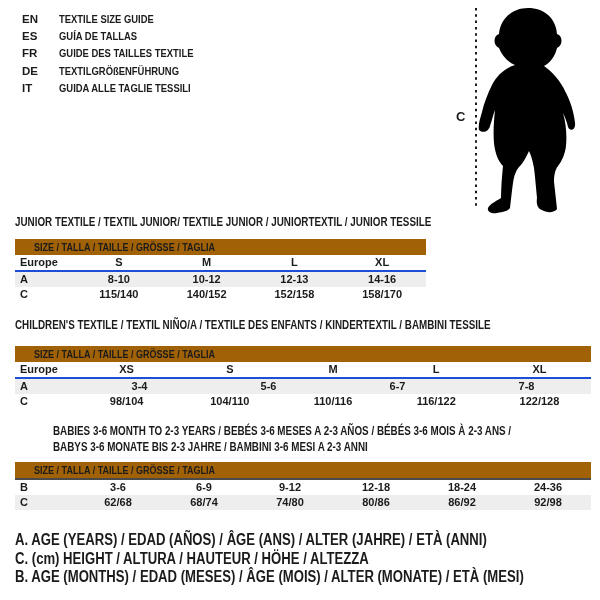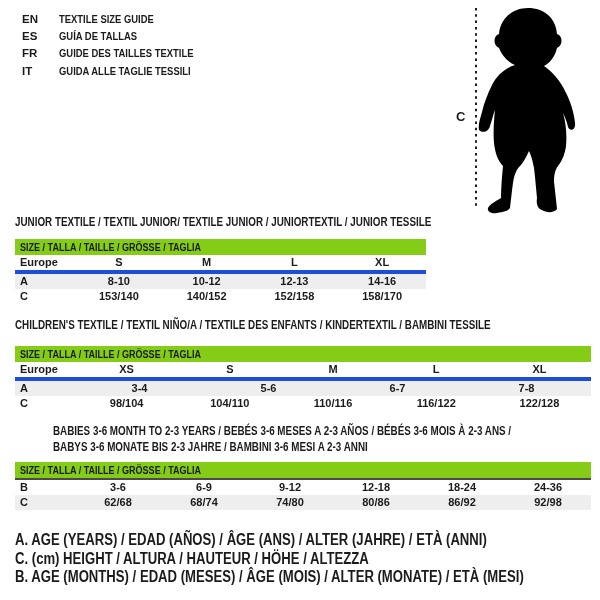--- a/index.html
+++ b/index.html
@@ -23,29 +23,29 @@
   .lang-list { position: absolute; top: 11px; left: 22px; font-size: 11.5px; }
   .lang-row { display: flex; height: 17.2px; line-height: 17.2px; }
   .lang-code { width: 37px; }
   
   .figure { position: absolute; left: 450px; top: 0; width: 150px; height: 220px; }
   
   .tbl-title { position: absolute; left: 15px; font-size: 12px; line-height: 16px; }
   
   .tbl { position: absolute; left: 15px; font-size: 11px; }
   .size-bar {
-    background: #84cc16;
+    background: #a16207;
     height: 16px; line-height: 16px;
-    padding-left: 5px;
+    padding-left: 19px;
   }
   .size-bar.dark-under { border-bottom: 2px solid #4a4a4a; }
   .trow { display: flex; height: 15px; line-height: 15px; }
   .trow .c0 { width: 55px; padding-left: 5px; text-align: left; }
   .trow .c { flex: 1; text-align: center; }
-  .europe-row { border-bottom: 4px solid #1d4ed8; }
+  .europe-row { border-bottom: 2px solid #1d4ed8; }
   .shade { background: #eeeeee; }
   
   .notes { position: absolute; left: 15px; top: 531px; font-size: 16px; }
   .note-line { height: 18.6px; line-height: 18.6px; }
 </style>
 </head>
 <body>
 
 <div class="page">
 
@@ -54,20 +54,24 @@
       <span class="lang-code">EN</span>
       <span class="cond">TEXTILE SIZE GUIDE</span>
     </div>
     <div class="lang-row">
       <span class="lang-code">ES</span>
       <span class="cond">GUÍA DE TALLAS</span>
     </div>
     <div class="lang-row">
       <span class="lang-code">FR</span>
       <span class="cond">GUIDE DES TAILLES TEXTILE</span>
+    </div>
+    <div class="lang-row">
+      <span class="lang-code">DE</span>
+      <span class="cond">TEXTILGRÖßENFÜHRUNG</span>
     </div>
     <div class="lang-row">
       <span class="lang-code">IT</span>
       <span class="cond">GUIDA ALLE TAGLIE TESSILI</span>
     </div>
   </div>
 
   <div class="figure">
     <svg width="150" height="220" viewBox="0 0 150 220">
       <line x1="26" y1="8" x2="26" y2="208" stroke="#1b1b1b" stroke-width="2" stroke-dasharray="2.5,3.8"></line>
@@ -126,21 +130,21 @@
     </div>
     <div class="trow shade">
       <span class="c0">A</span>
       <span class="c">8-10</span>
       <span class="c">10-12</span>
       <span class="c">12-13</span>
       <span class="c">14-16</span>
     </div>
     <div class="trow">
       <span class="c0">C</span>
-      <span class="c">153/140</span>
+      <span class="c">115/140</span>
       <span class="c">140/152</span>
       <span class="c">152/158</span>
       <span class="c">158/170</span>
     </div>
   </div>
 
   <div class="tbl-title" style="top:317px;">
     <span class="cond">CHILDREN'S TEXTILE / TEXTIL NIÑO/A / TEXTILE DES ENFANTS / KINDERTEXTIL / BAMBINI TESSILE</span>
   </div>
   <div class="tbl" style="top:346px; width:576px;">

